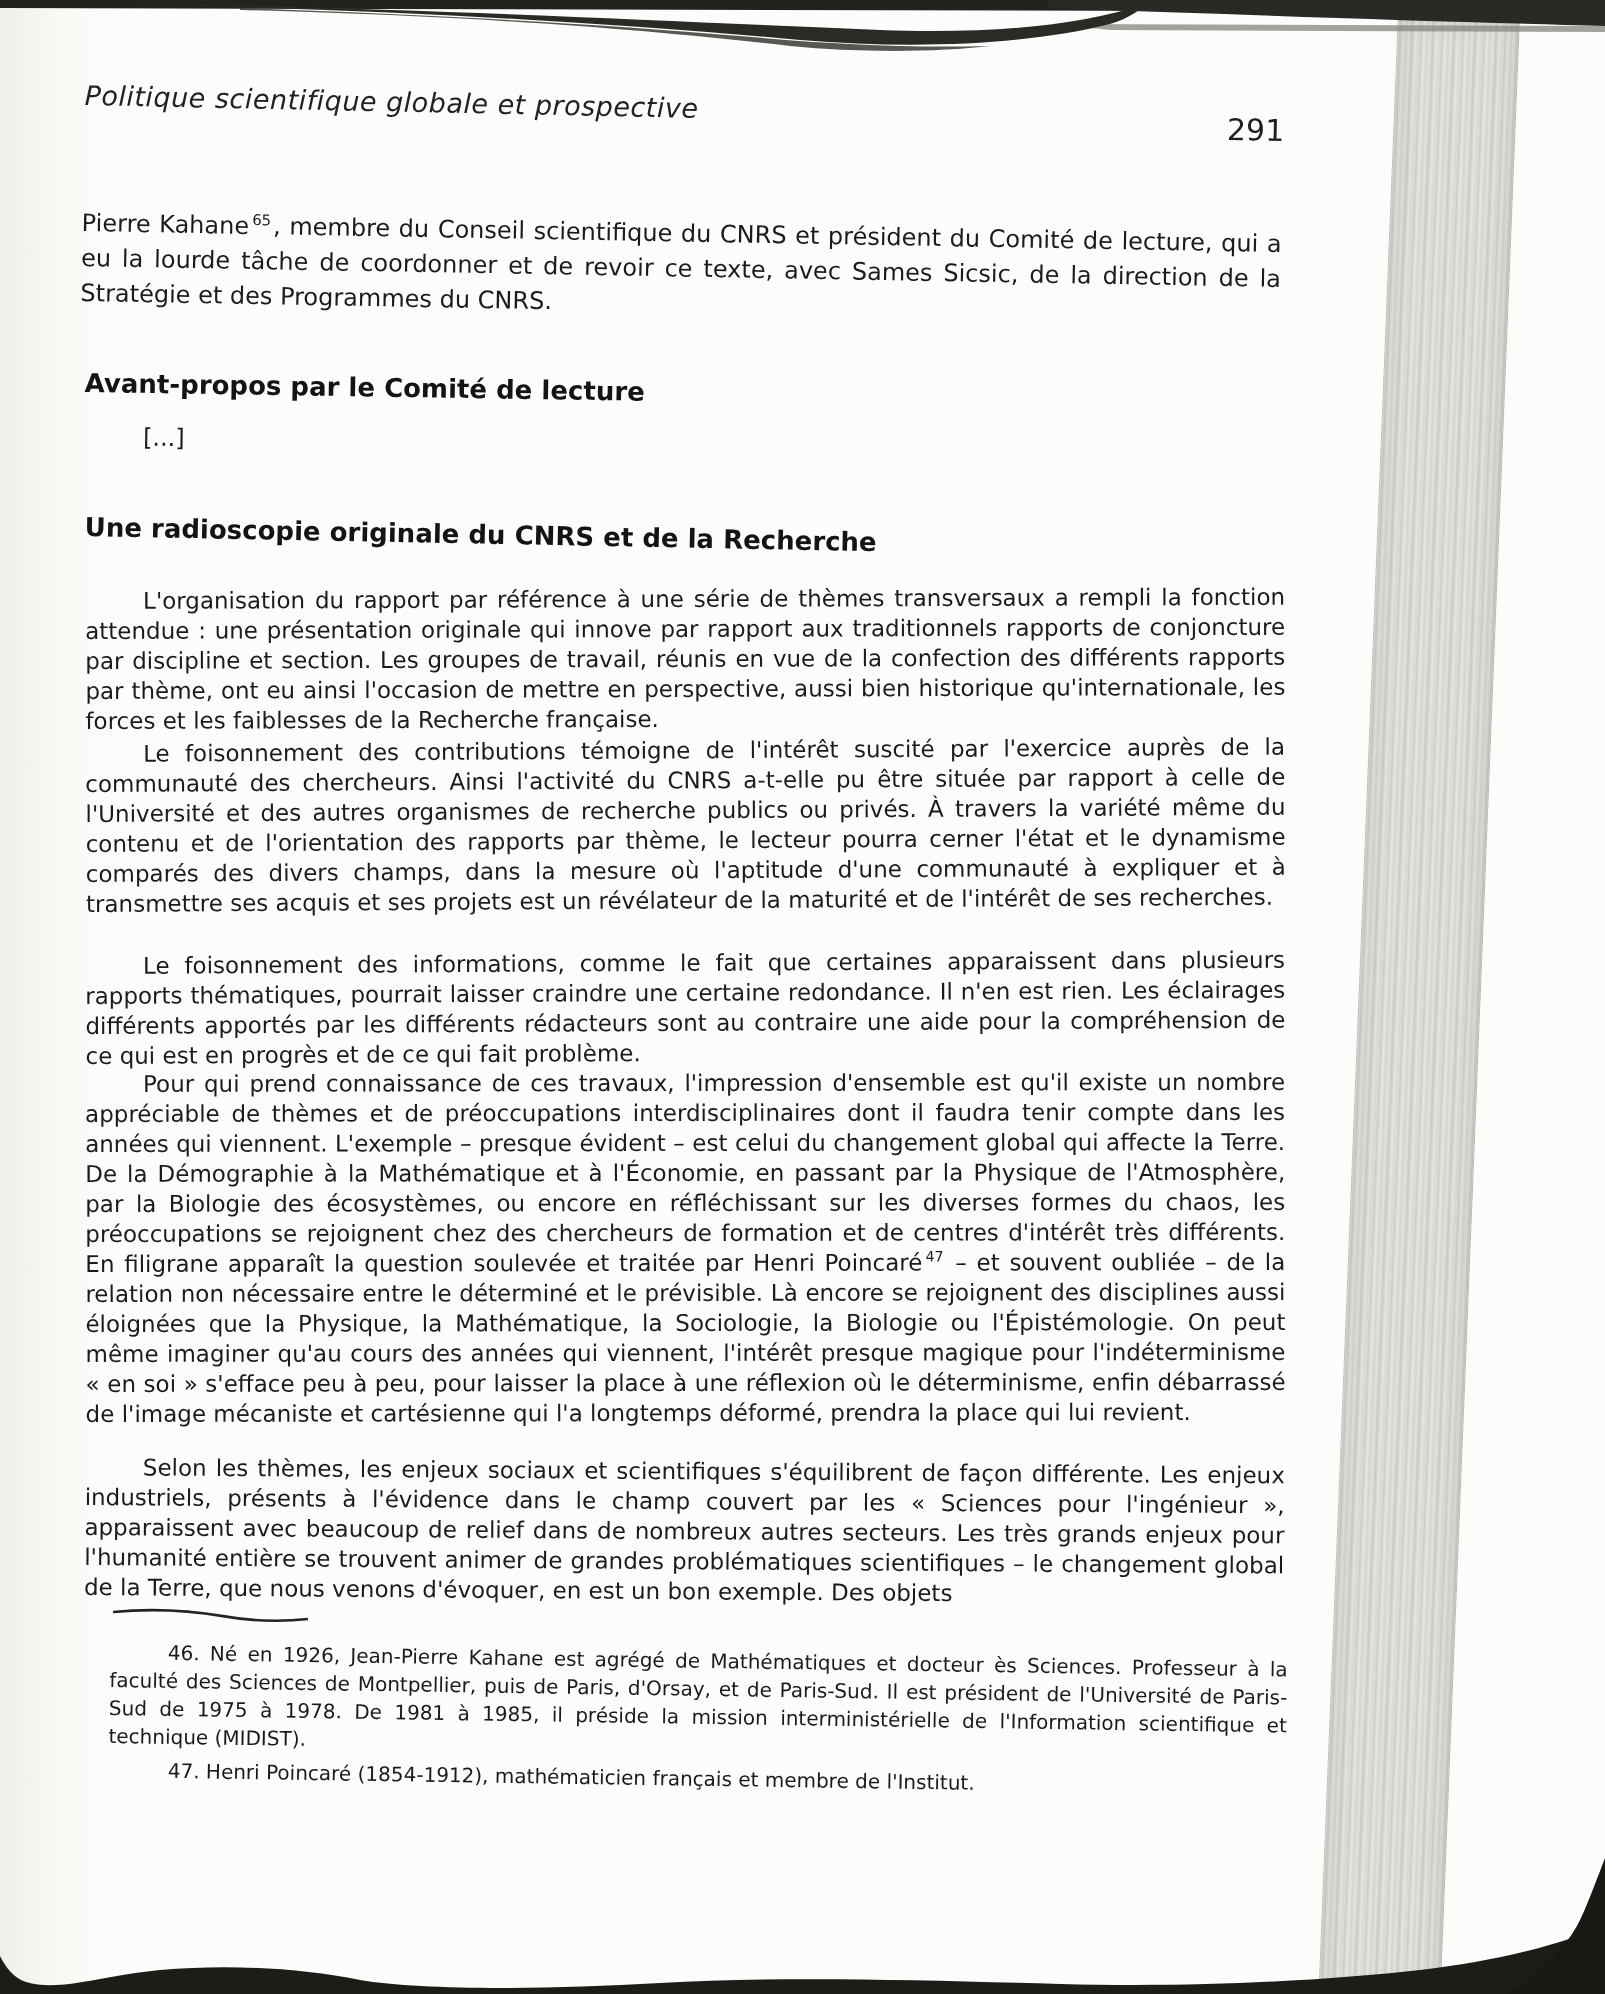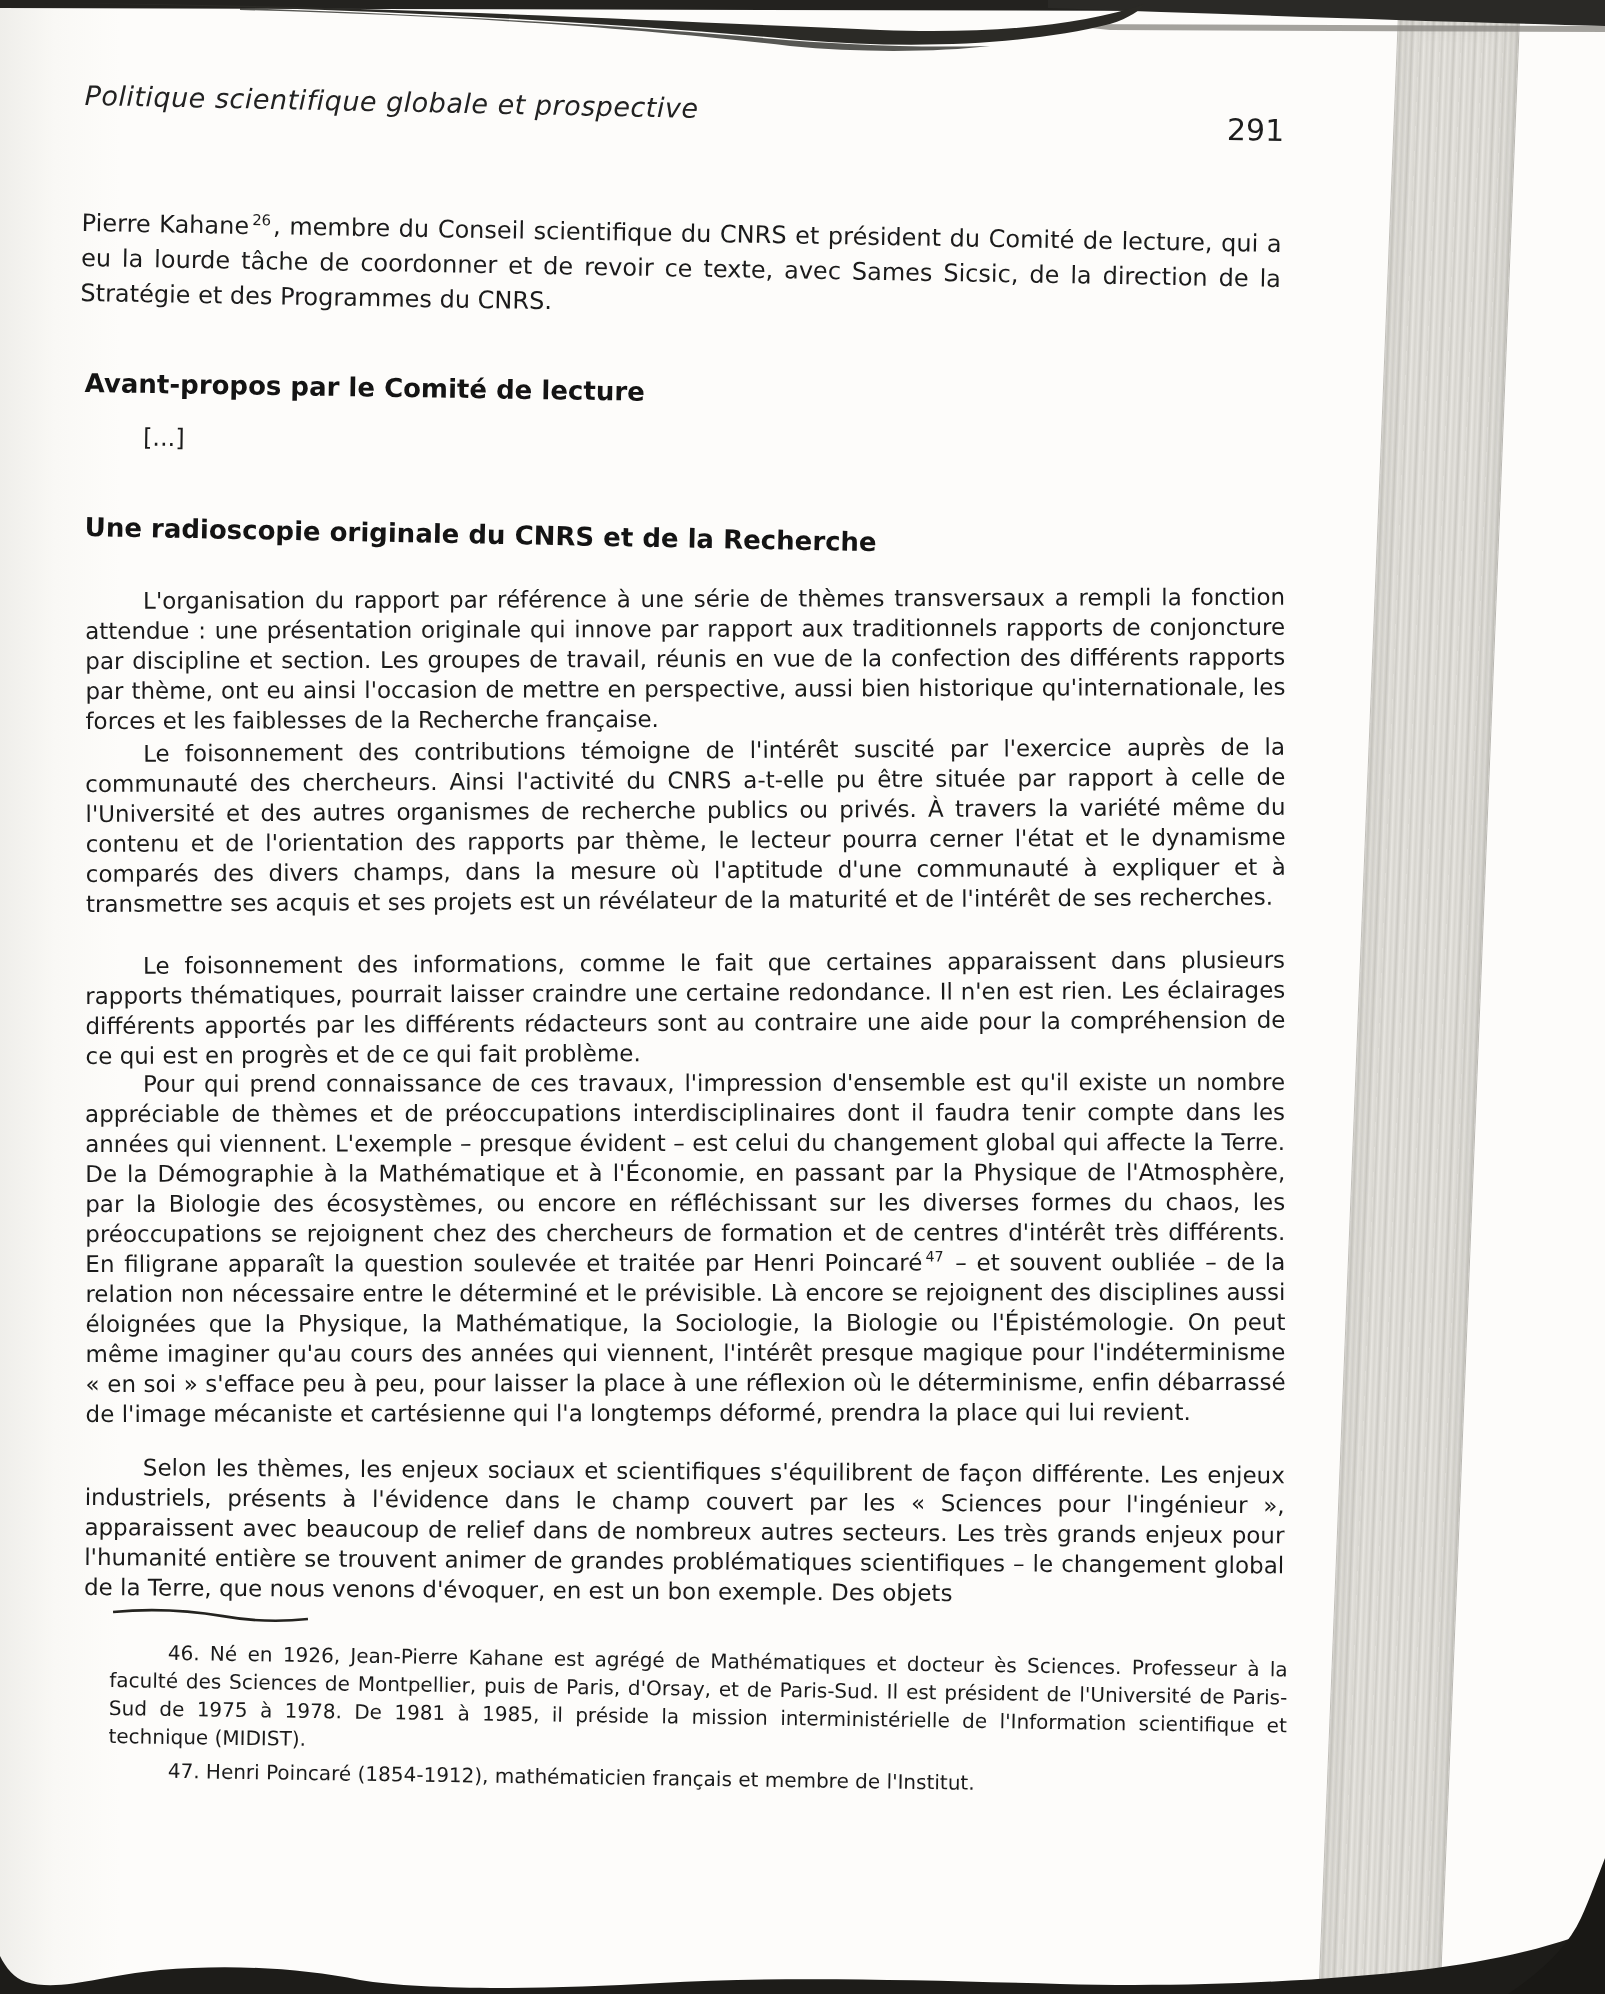--- a/index.html
+++ b/index.html
@@ -62,21 +62,21 @@
   <svg class="artifact" style="left:1368px;top:1856px;" width="237" height="138" viewBox="0 0 237 138">
     <path d="M237,138 L140,138 C175,115 200,90 213,62 C222,42 230,20 237,2 Z" fill="#191815"></path>
   </svg>
 
   <div class="tb" style="top:80px;transform:rotate(1.2deg);transform-origin:left top;display:flex;justify-content:space-between;align-items:flex-start;">
     <span class="running-head">Politique scientifique globale et prospective</span>
     <span class="pagenum" style="margin-top:8px;">291</span>
   </div>
 
   <p class="tb intro" style="top:206px;left:82px;transform:rotate(1deg);transform-origin:left top;">
-    <span>Pierre Kahane</span><sup>26</sup><span>, membre du Conseil scientifique du CNRS et président du Comité de lecture, qui a eu la lourde tâche de coordonner et de revoir ce texte, avec Sames Sicsic, de la direction de la Stratégie et des Programmes du CNRS.</span>
+    <span>Pierre Kahane</span><sup>65</sup><span>, membre du Conseil scientifique du CNRS et président du Comité de lecture, qui a eu la lourde tâche de coordonner et de revoir ce texte, avec Sames Sicsic, de la direction de la Stratégie et des Programmes du CNRS.</span>
   </p>
 
   <h2 class="tb h-bold" style="top:368px;transform:rotate(0.9deg);transform-origin:left top;">Avant-propos par le Comité de lecture</h2>
 
   <div class="tb dots" style="top:432px;left:143px;transform:rotate(0.8deg);">[...]</div>
 
   <h2 class="tb h-bold" style="top:512px;transform:rotate(1.1deg);transform-origin:left top;">Une radioscopie originale du CNRS et de la Recherche</h2>
 
   <p class="tb body-p" style="top:586px;transform:rotate(-0.2deg);transform-origin:left top;">L'organisation du rapport par référence à une série de thèmes transversaux a rempli la fonction attendue : une présentation originale qui innove par rapport aux traditionnels rapports de conjoncture par discipline et section. Les groupes de travail, réunis en vue de la confection des différents rapports par thème, ont eu ainsi l'occasion de mettre en perspective, aussi bien historique qu'internationale, les forces et les faiblesses de la Recherche française.</p>
 

